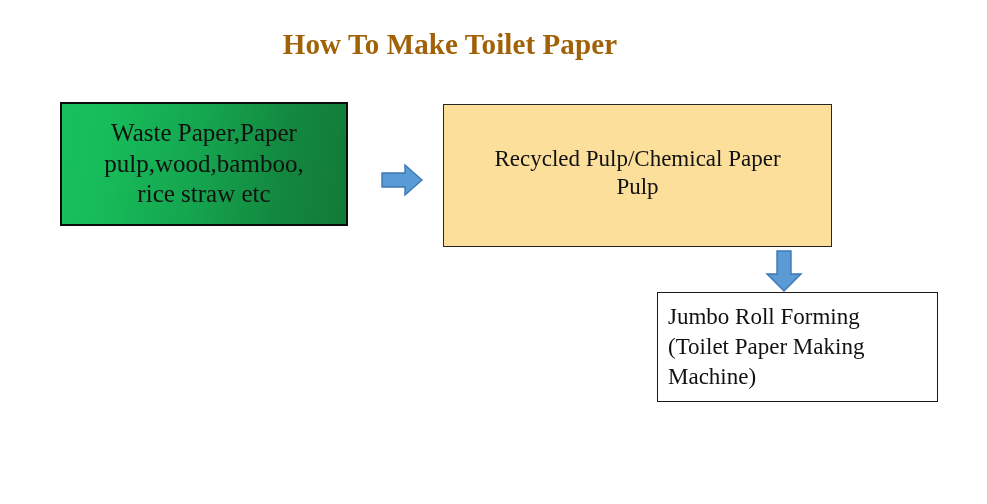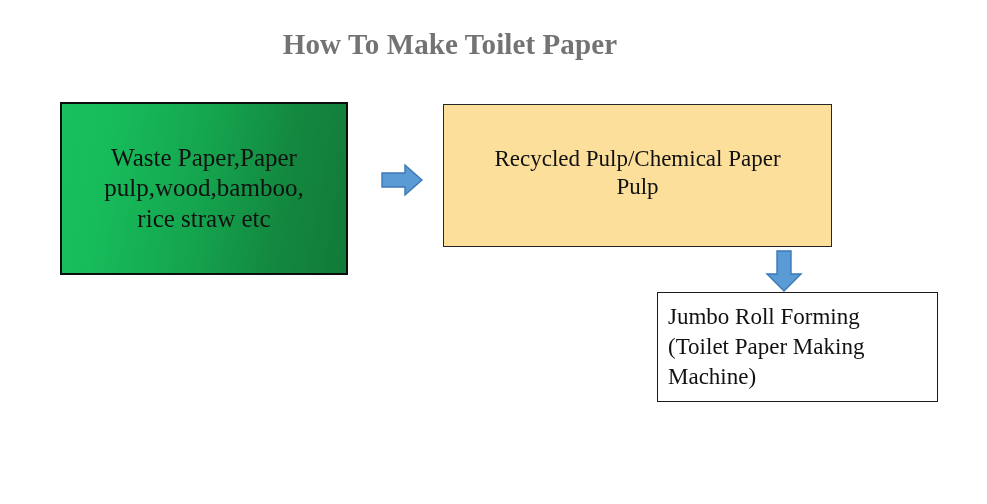--- a/index.html
+++ b/index.html
@@ -18,21 +18,21 @@
 
   
   #diagram-title {
     position: absolute;
     left: 0;
     top: 28px;
     width: 900px;
     text-align: center;
     font-size: 29px;
     font-weight: 700;
-    color: #737373;
+    color: #a16207;
     letter-spacing: 0.1px;
     white-space: nowrap;
   }
 
   
   .node {
     position: absolute;
     box-sizing: border-box;
     display: flex;
     flex-direction: column;
@@ -43,21 +43,21 @@
   .node-text {
     display: block;
     white-space: pre-line;
   }
 
   
   #node-source {
     left: 60px;
     top: 102px;
     width: 288px;
-    height: 173px;
+    height: 124px;
     border: 2px solid #0d0d0d;
     background: linear-gradient(100deg,
         #18c25e 0%,
         #17bb5a 18%,
         #15a54f 48%,
         #13883f 76%,
         #127a38 100%);
     text-align: center;
     font-size: 25px;
     padding: 0 6px;

